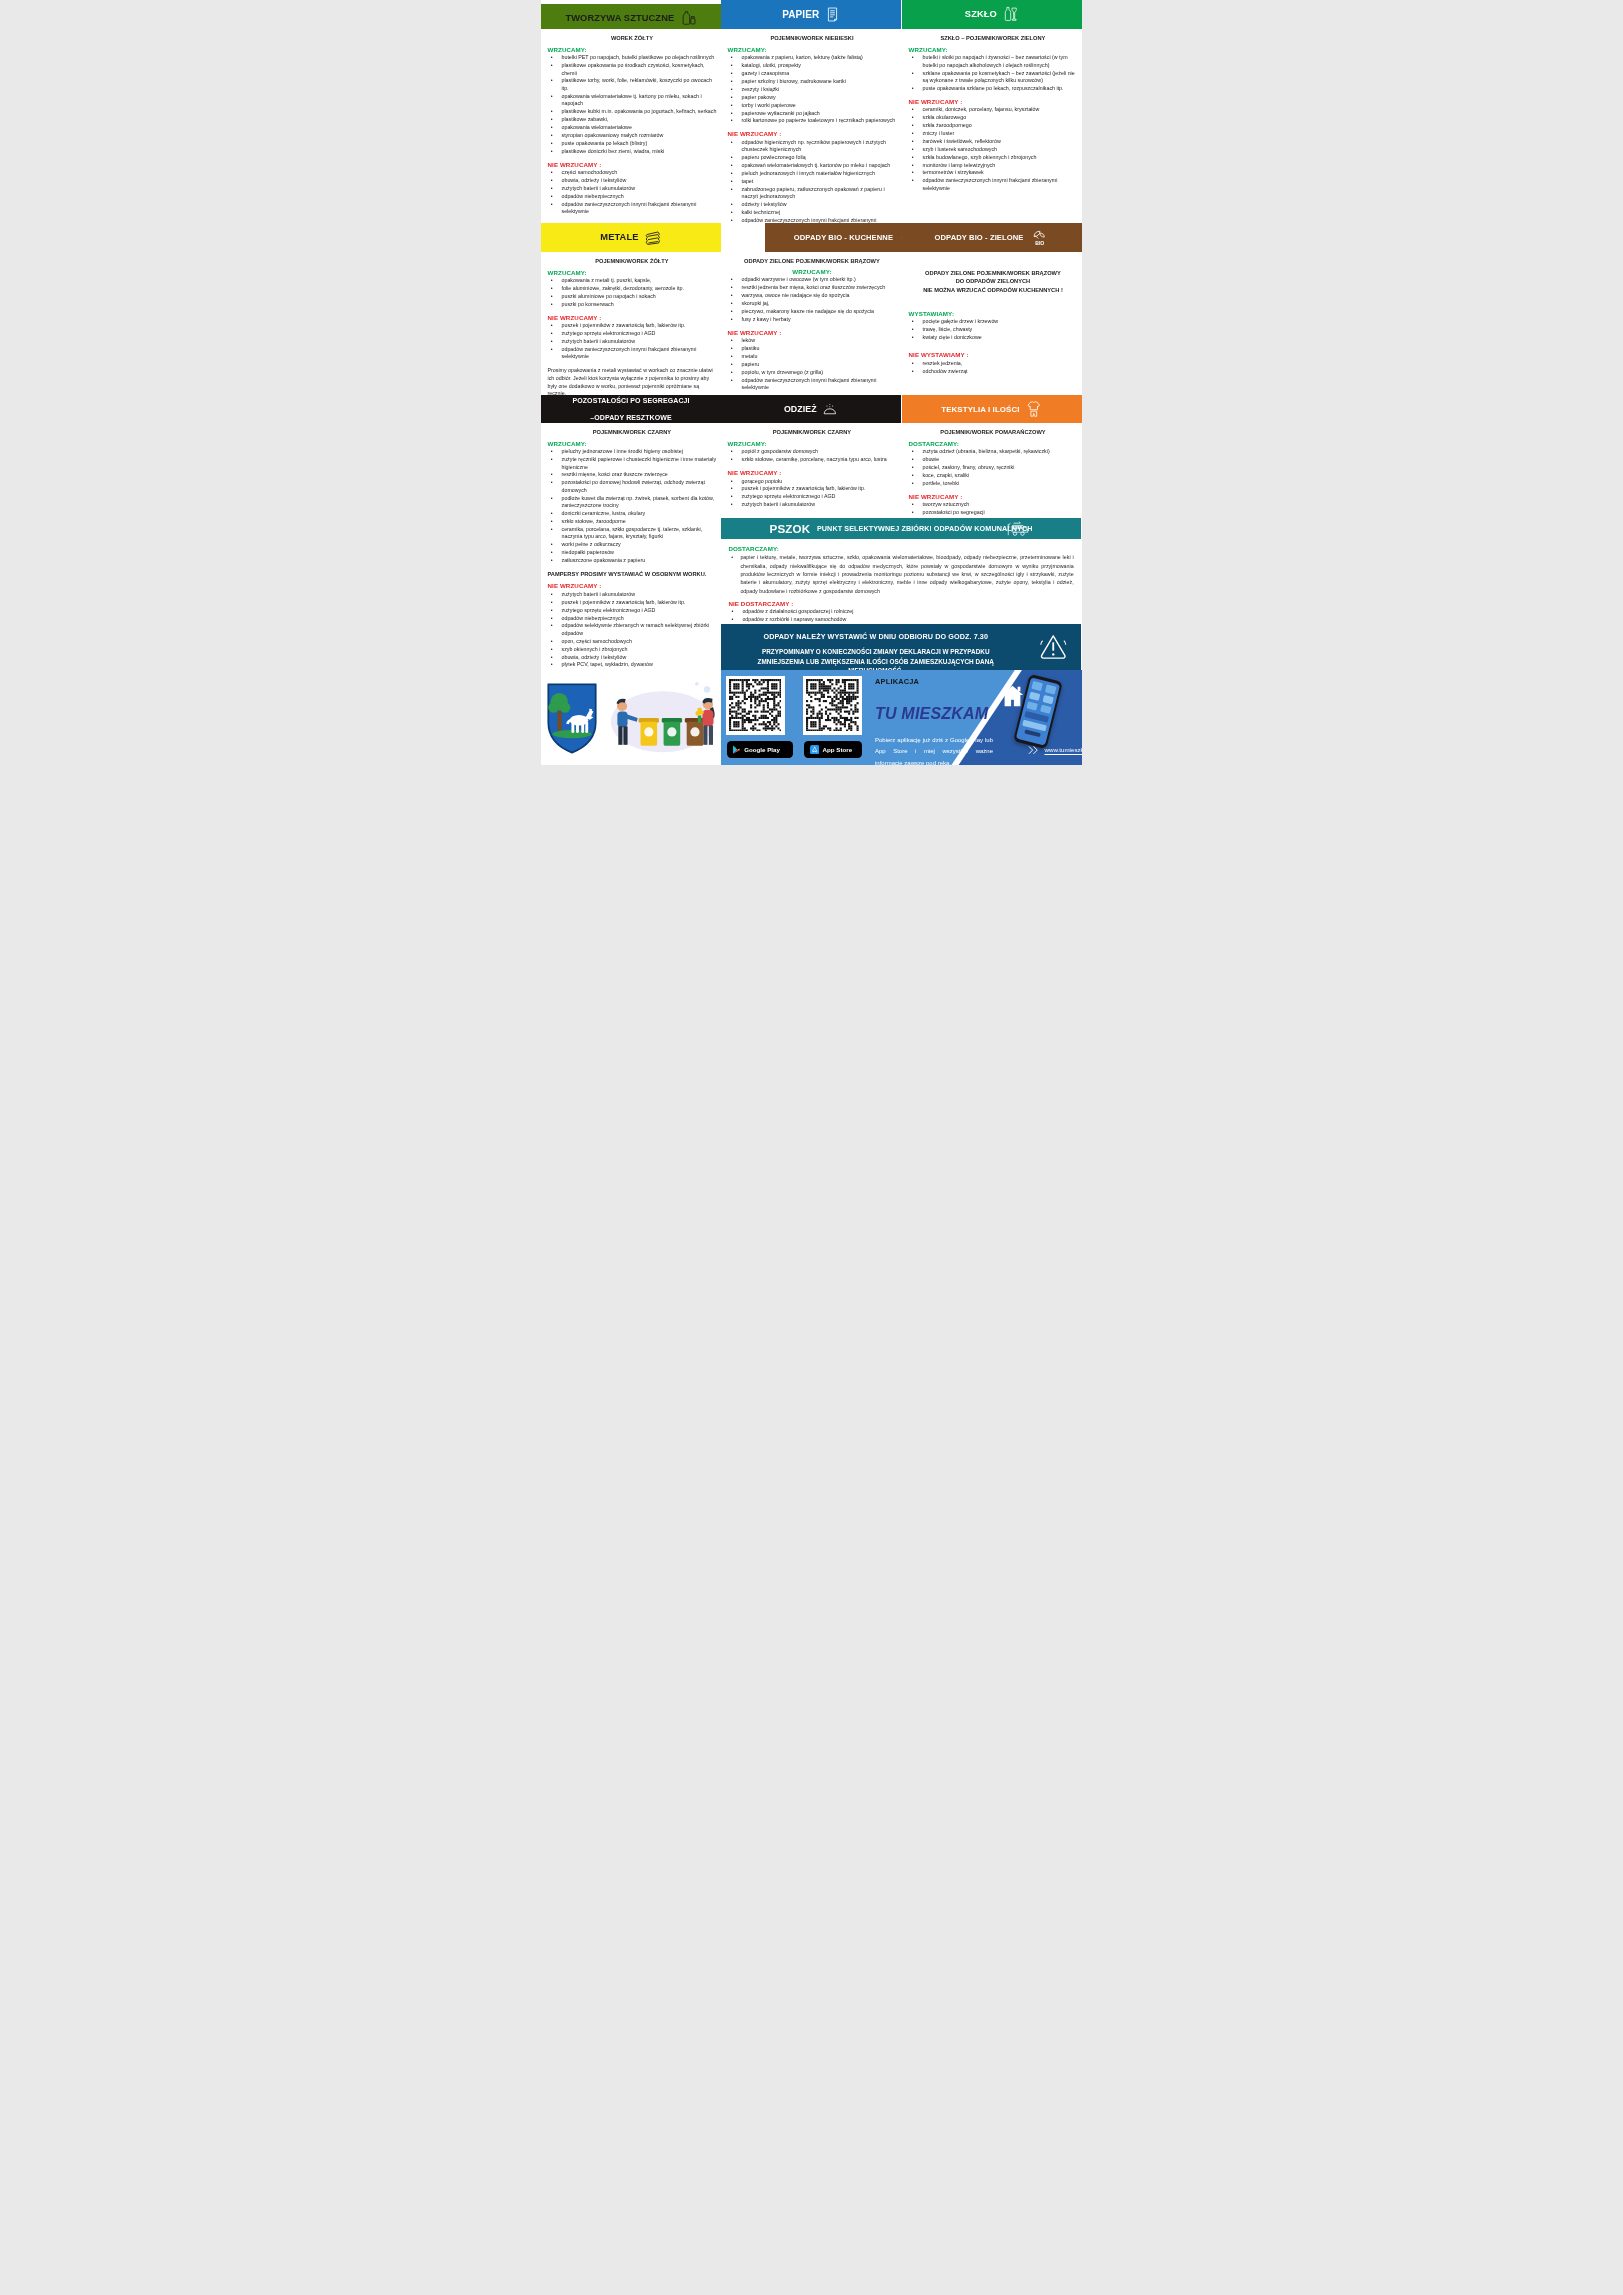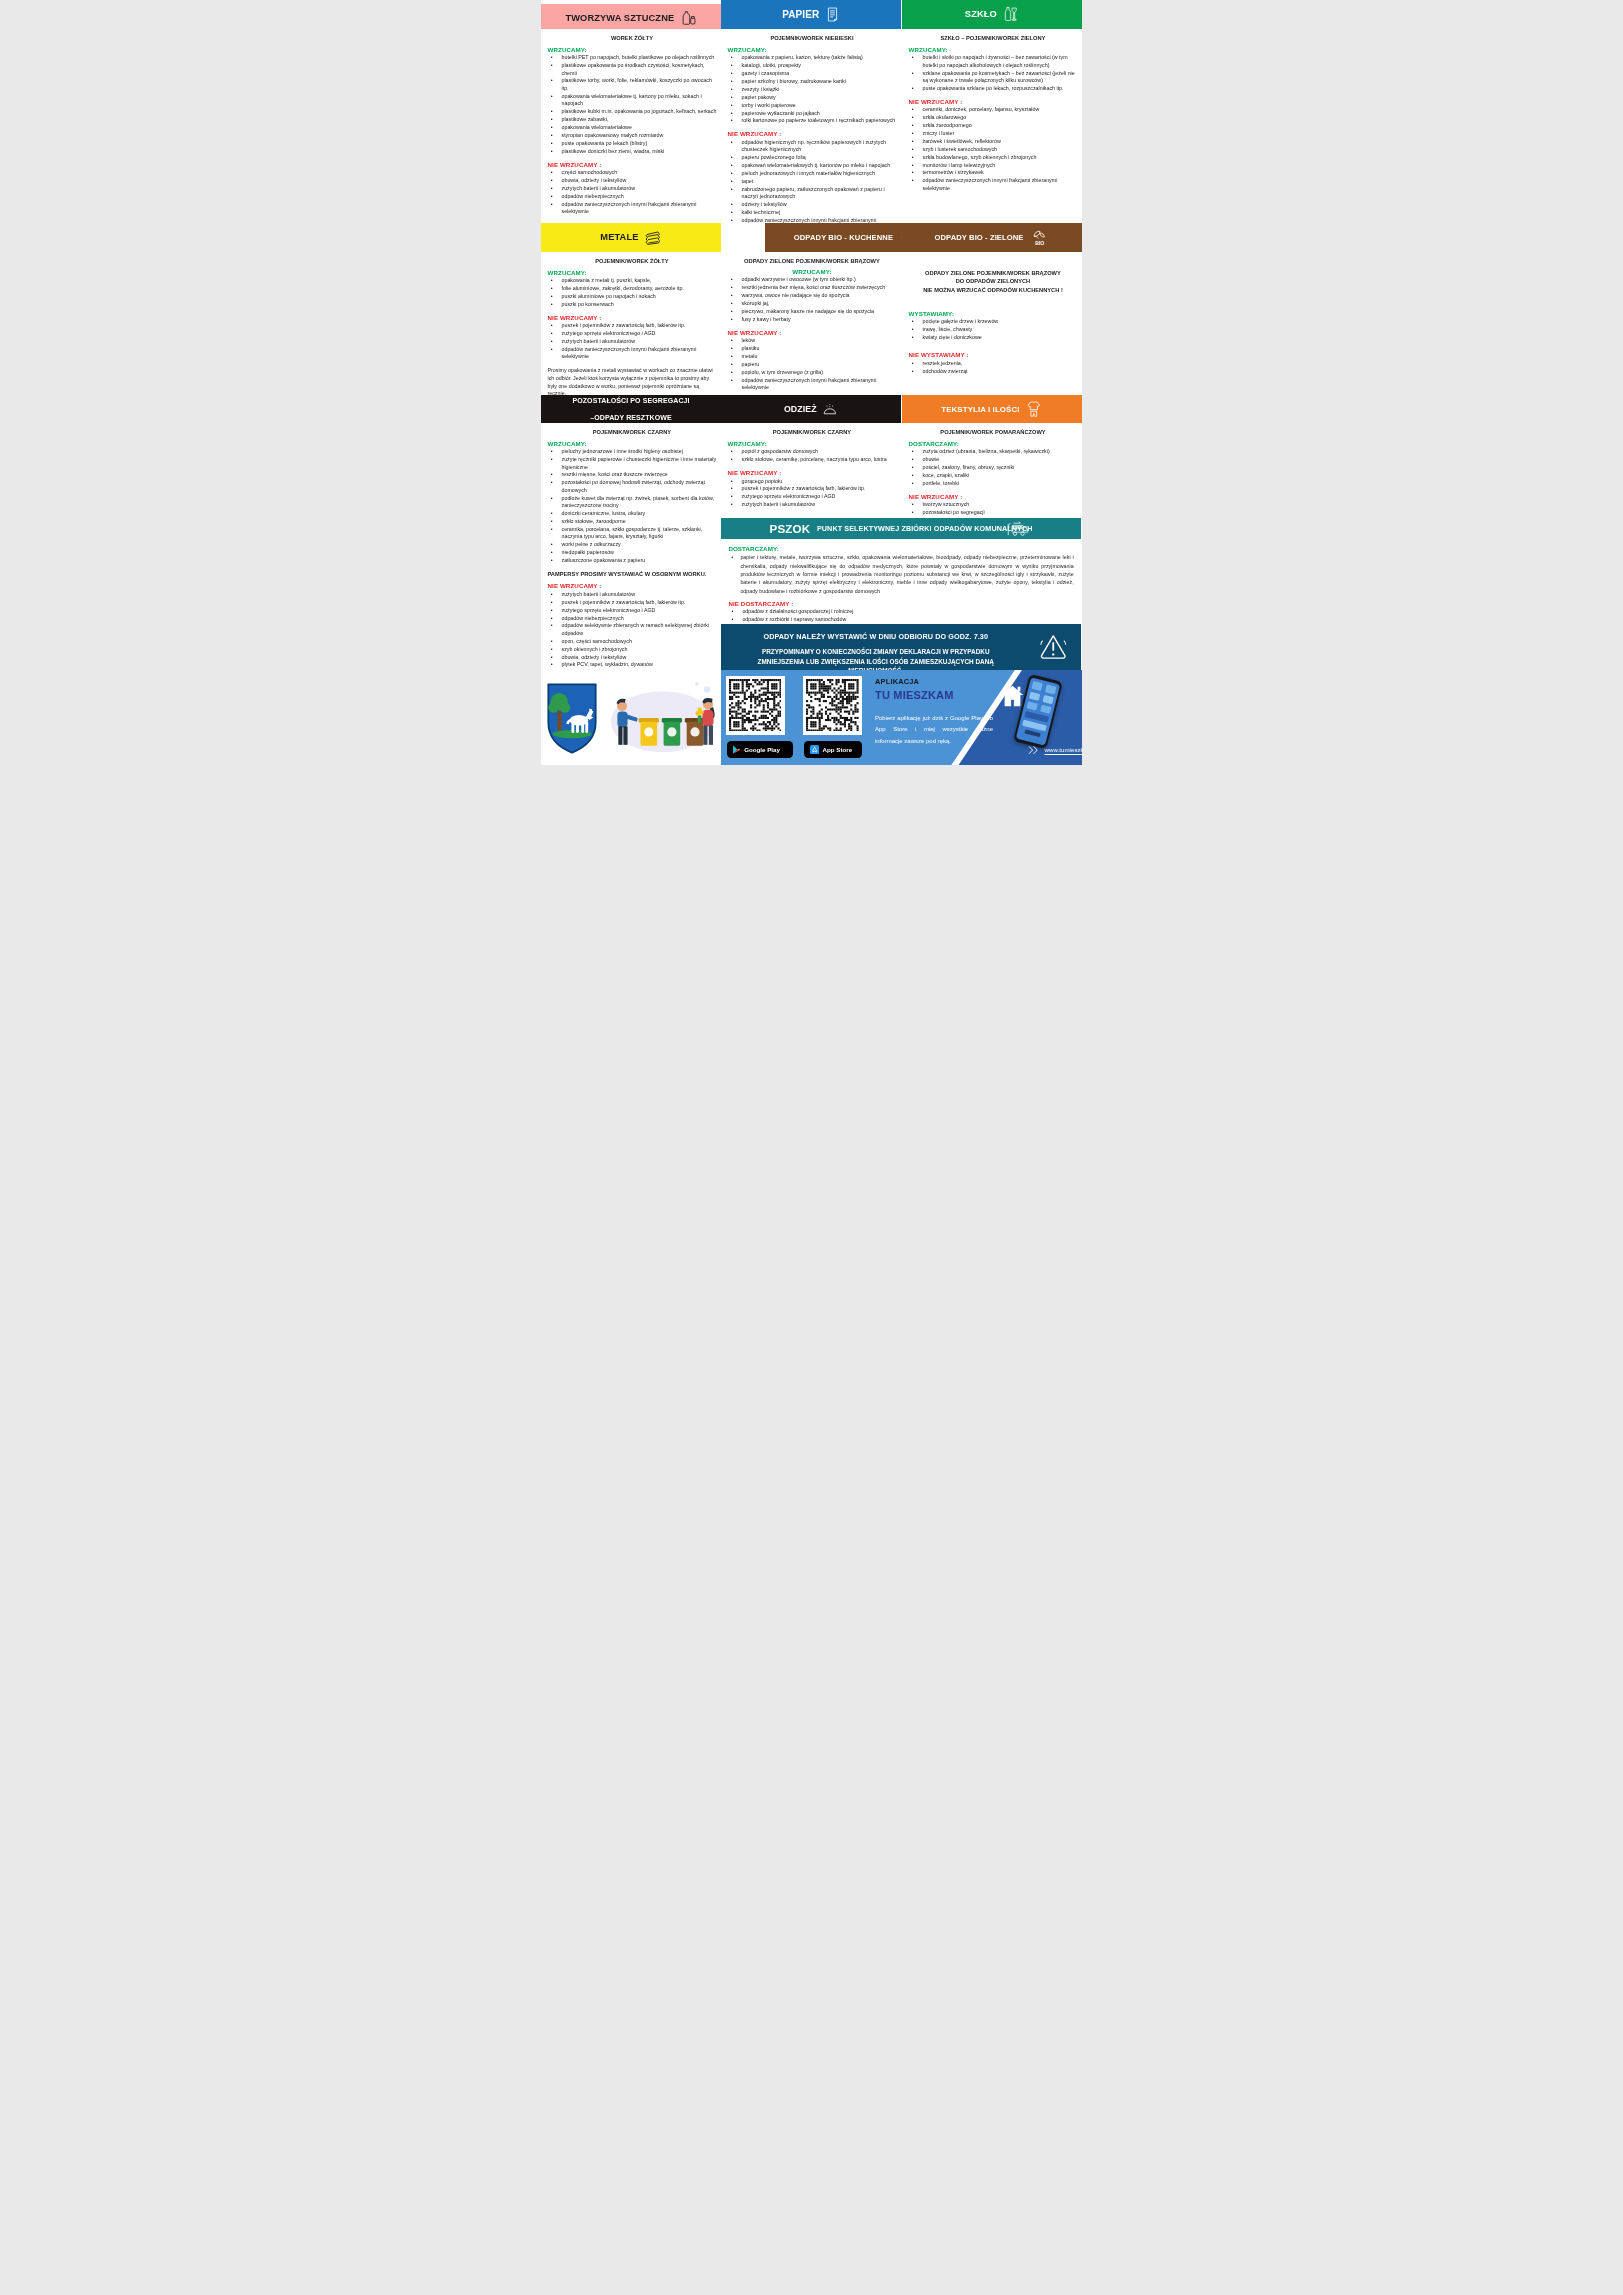--- a/index.html
+++ b/index.html
@@ -34,33 +34,33 @@
     background:#2B5CA8;clip-path:polygon(76% 0,100% 0,100% 100%,60% 100%);}
   .appstrip .whitewedge{position:absolute;top:0;right:0;width:100%;height:100%;
     background:#fff;clip-path:polygon(74.2% 0,77.8% 0,61.8% 100%,58.2% 100%);}
   .qr{position:absolute;top:5.6px;width:59px;height:59px;background:#fff;padding:3.2px;box-sizing:border-box;}
   .qr svg{width:100%;height:100%;fill:#111;}
   .badge{position:absolute;height:16.7px;background:#000;border-radius:4.2px;color:#fff;
     display:flex;align-items:center;gap:3.7px;padding:0 5.6px;box-sizing:border-box;}
   .badge .bt{font-size:6.2px;font-weight:bold;white-space:nowrap;}
   .apptxt{position:absolute;left:154px;top:7.4px;width:118px;}
   .apptxt .a1{font-size:7.4px;font-weight:bold;color:#14181d;letter-spacing:0.2px;}
-  .apptxt .a2{font-size:11px;font-weight:bold;color:#2B3990;letter-spacing:0.2px;margin-top:3px;}
+  .apptxt .a2{font-size:16px;font-weight:bold;color:#2B3990;letter-spacing:0.2px;margin-top:19px;font-style:italic;}
   .apptxt .a3{font-size:6px;color:#fff;text-align:justify;line-height:1.85;margin-top:12px;}
   .weblink{position:absolute;right:13px;bottom:10.2px;display:flex;align-items:center;gap:3.7px;color:#fff;}
   .weblink .w{font-size:6.2px;text-decoration:underline;text-underline-offset:1.9px;}
   .illu{background:#fff;}
   .icon{flex:0 0 auto;display:block;}
 </style>
 </head>
 <body>
 
 <div class="poster">
 
-  <div class="hdr c1" style="top:4px;background:#fca5a5;color:#1d1d1b;font-size:9.3px;">
+  <div class="hdr c1" style="top:4px;background:#4d7c0f;color:#1d1d1b;font-size:9.3px;">
     <span class="t">TWORZYWA SZTUCZNE</span>
     <svg class="icon" width="16.7" height="16.7" viewBox="0 0 48 48" fill="none" stroke="#1d1d1b" stroke-width="2.4" stroke-linejoin="round">
       <path d="M15 5h7v5c4.5 2 6 5.5 6 10v18a3 3 0 0 1-3 3H12a3 3 0 0 1-3-3V20c0-4.5 1.5-8 6-10z"></path>
       <path d="M33 24v-5h8v5"></path>
         <rect x="31" y="24" width="12" height="16" rx="2"></rect>
     </svg>
   </div>
   <div class="hdr c2" style="top:0;background:#1B75BC;color:#fff;font-size:10px;">
     <span class="t">PAPIER</span>
     <svg class="icon" width="15" height="15" viewBox="0 0 40 44" fill="none" stroke="#fff" stroke-width="2.4">

